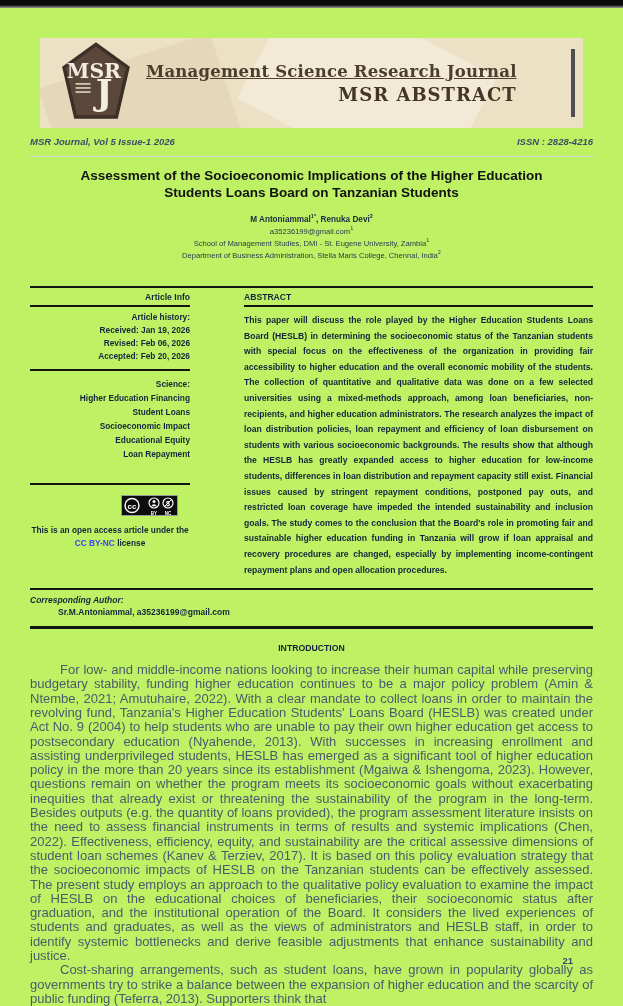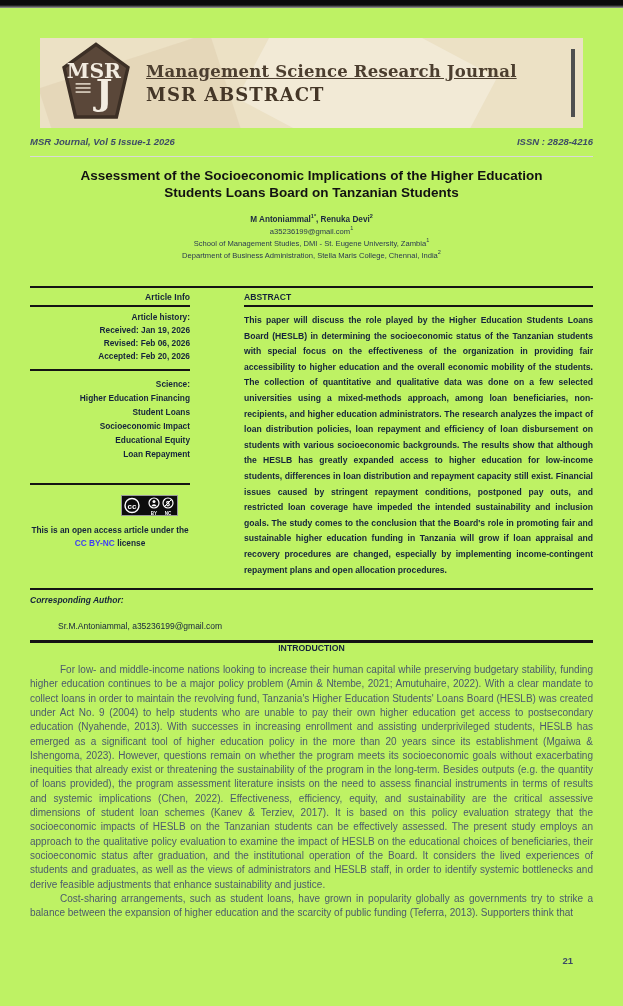--- a/index.html
+++ b/index.html
@@ -19,21 +19,21 @@
   }
   .banner::before {
     content:""; position:absolute; left:40%; top:-20px; width:220px; height:140px;
     background:rgba(255,255,255,0.30); transform:rotate(28deg);
   }
   .banner::after {
     content:""; position:absolute; left:2%; bottom:-40px; width:180px; height:110px;
     background:rgba(206,184,144,0.22); transform:rotate(-18deg);
   }
   .logo-wrap { position:relative; z-index:2; margin-left:22px; flex:0 0 auto; }
-  .banner-text { position:relative; z-index:2; margin-left:16px; }
+  .banner-text { position:relative; z-index:2; margin-left:16px;text-align:right; }
   .journal-name {
     font-family:"DejaVu Serif", serif; font-weight:bold; font-size:16.5px;
     color:#4c3e2f; text-decoration:underline; letter-spacing:.2px;
   }
   .journal-abbrev {
     font-family:"DejaVu Serif", serif; font-weight:bold; font-size:18px;
     color:#443627; letter-spacing:1px; margin-top:3px;
   }
   .banner-bar { position:absolute; z-index:2; right:8px; top:11px; bottom:11px; width:4px; background:#4f4f4f; }
 
@@ -71,28 +71,28 @@
   .cc-link { color:#3e3ef5; cursor:pointer; }
   .abstract-text {
     margin-top:6px; font-size:8.6px; line-height:15.6px; text-align:justify;
     font-weight:bold; color:#15233c;
   }
 
   
   .corr-rule { margin:10px 30px 0 30px; height:2px; background:#141414; }
   .corr-block { margin:5px 30px 0 30px; font-size:8.5px; }
   .corr-label { font-style:italic; font-weight:bold; }
-  .corr-value { font-weight:normal; margin-top:16px;padding-left:28px; }
+  .corr-value { font-weight:bold; margin-top:2px;padding-left:28px; }
   .intro-rule { margin:9px 30px 0 30px; height:3px; background:#141414; }
 
   
-  .section-head { text-align:center; font-size:8.7px; font-weight:bold; color:#15233c; }
+  .section-head { margin-top:14px; text-align:center; font-size:8.7px; font-weight:bold; color:#15233c; }
   .body-text { margin:10px 30px 0 30px; }
   .body-para {
-    font-size:10px; line-height:14.3px; text-align:justify;
+    font-size:13px; line-height:14.3px; text-align:justify;
     color:#4c5a6d; text-indent:30px;
   }
   .page-num { position:absolute; right:50px; bottom:40px; font-size:9.5px; font-weight:bold; color:#3c4a66; }
 </style>
 </head>
 <body>
 
 <div class="page">
 
   <div class="topbar"></div>

